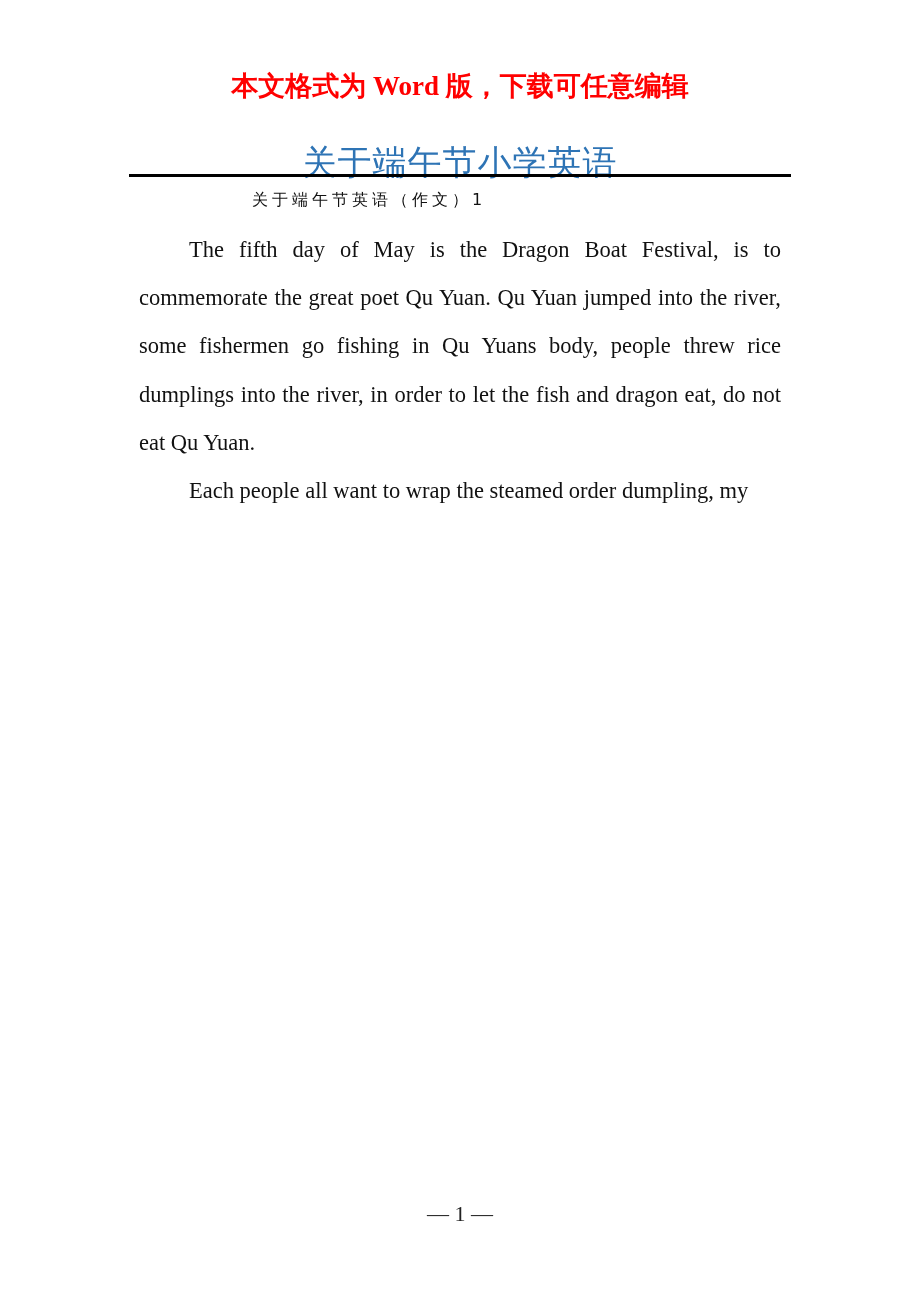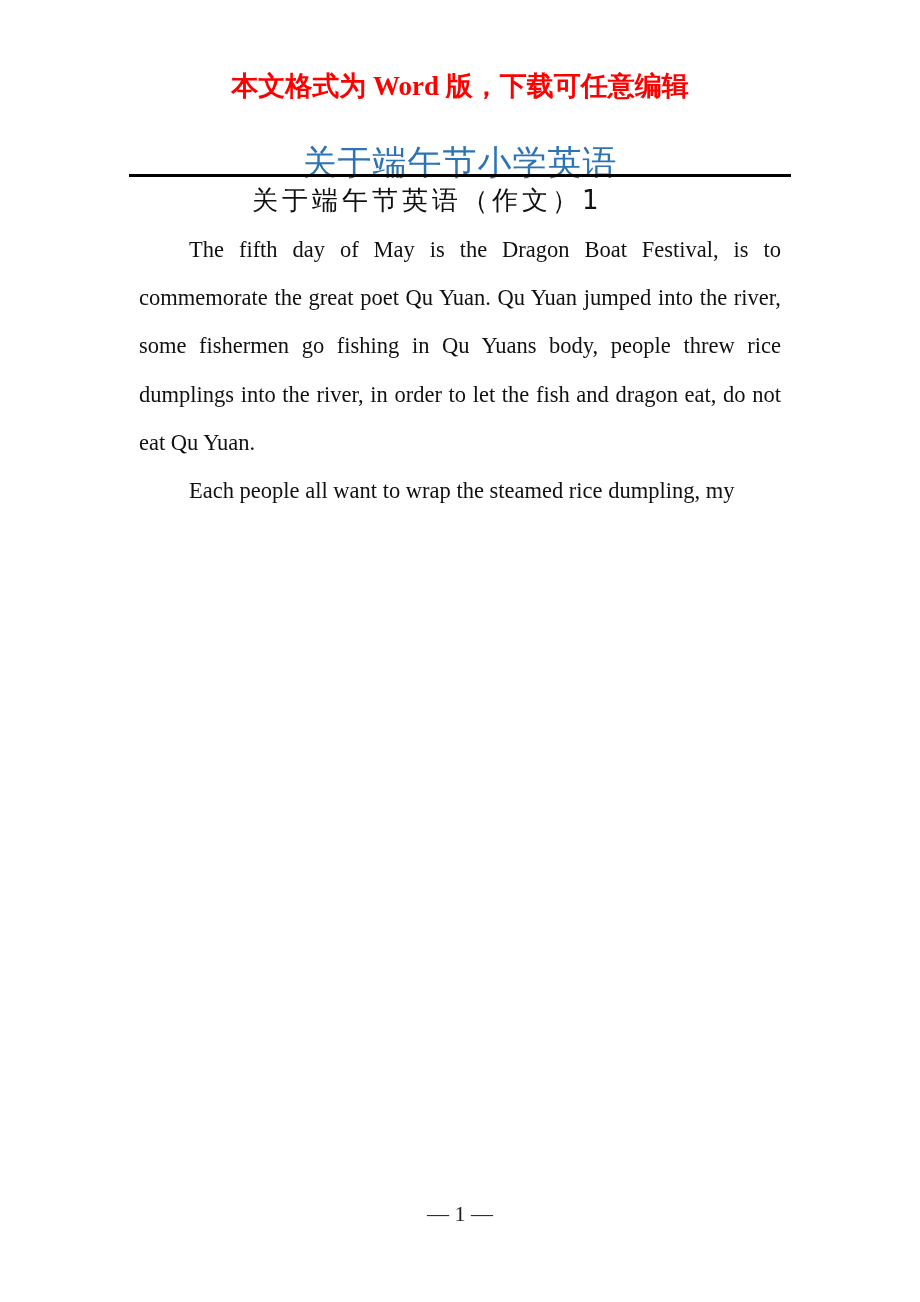--- a/index.html
+++ b/index.html
@@ -47,21 +47,21 @@
       top: 174px;
       width: 662px;
       height: 3px;
       background: #000000;
     }
     .subtitle {
       position: absolute;
       left: 252px;
       top: 184px;
       font-family: "DejaVu Sans", sans-serif;
-      font-size: 26px;
+      font-size: 16px;
       line-height: 32px;
       color: #111111;
       letter-spacing: 4px;
     }
     .body-text {
       position: absolute;
       left: 139px;
       top: 226px;
       width: 642px;
     }
@@ -106,17 +106,17 @@
 <body>
 
 <div>
   <div class="banner">本文格式为 Word 版，下载可任意编辑</div>
   <div class="doc-title">关于端午节小学英语</div>
   <div class="rule"></div>
   <div class="subtitle">关于端午节英语（作文）1</div>
 
   <div class="body-text">
     <p class="para para-en gap-after-en">The fifth day of May is the Dragon Boat Festival, is to commemorate the great poet Qu Yuan. Qu Yuan jumped into the river, some fishermen go fishing in Qu Yuans body, people threw rice dumplings into the river, in order to let the fish and dragon eat, do not eat Qu Yuan.</p>
-    <p class="para para-en gap-after-en">Each people all want to wrap the steamed rice dumpling, my</p>
+    <p class="para para-en gap-after-en">Each people all want to wrap the steamed order dumpling, my</p>
   </div>
 
   <div class="page-number">— 1 —</div>
 </div>
 
 </body></html>

